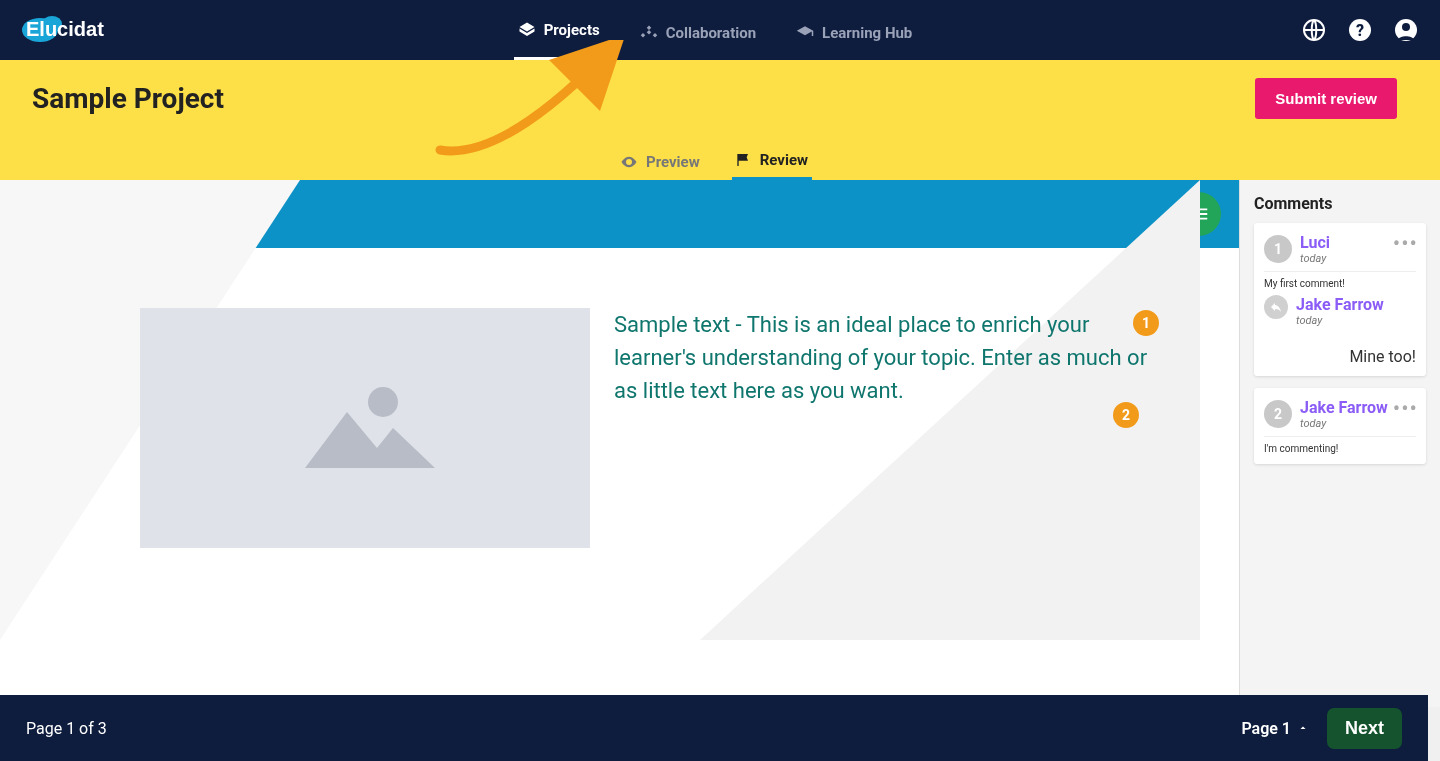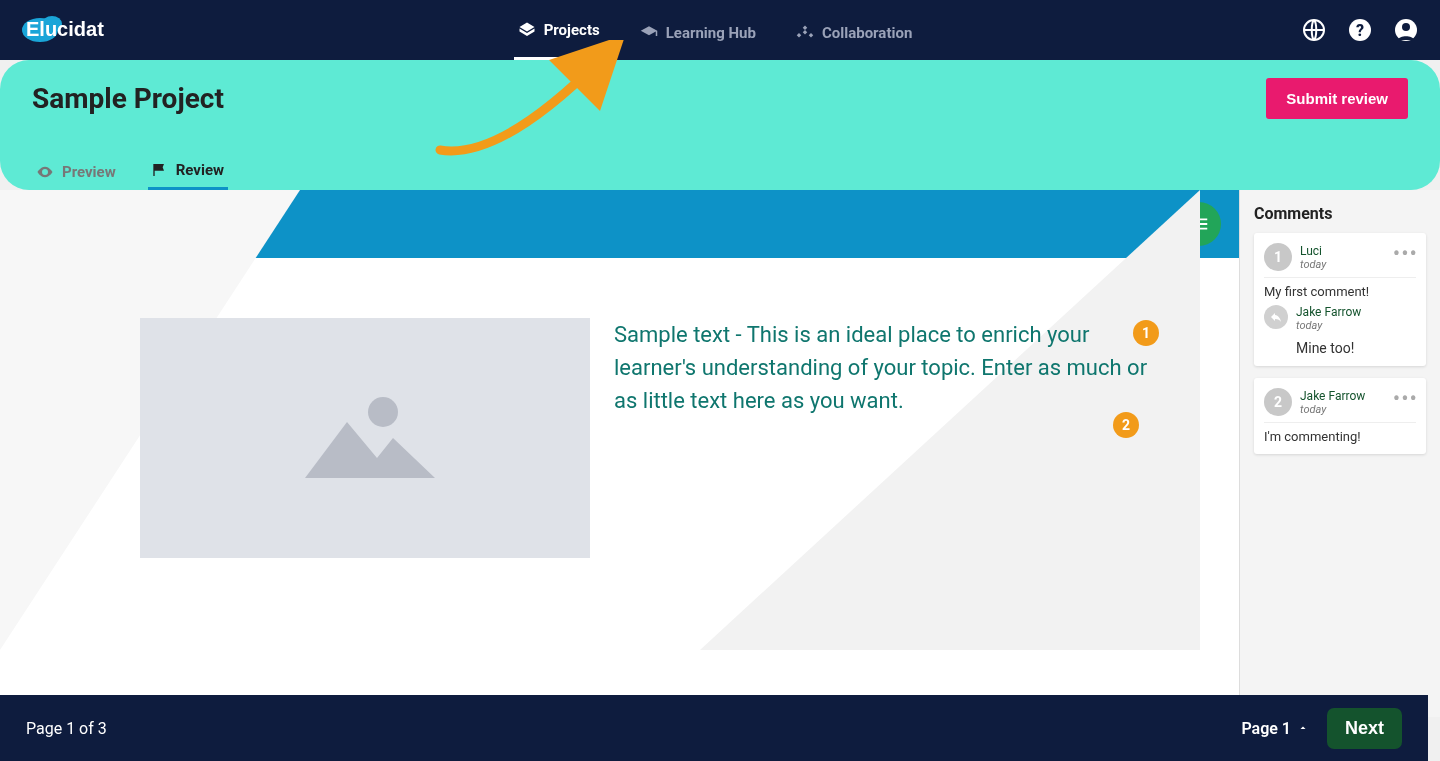--- a/index.html
+++ b/index.html
@@ -21,33 +21,32 @@
     color: #fff;
   }
   .logo { height: 40px; display:flex; align-items:center; }
   .nav-center { flex: 1; display:flex; justify-content:center; gap:32px; align-items:flex-end; height:100%;}
   .nav-item { display:flex; align-items:center; gap:8px; color:#9aa2b8; font-weight:700; font-size:15px; padding:18px 4px; cursor:pointer; }
   .nav-item.active { color:#fff; border-bottom:3px solid #fff; }
   .nav-right { display:flex; gap:18px; align-items:center; }
   .icon-btn { width:28px; height:28px; display:flex; align-items:center; justify-content:center; cursor:pointer; }
   
   .subhead {
-    background:#5eead4;
+    background:#fde047;
     padding: 22px 44px 0 32px;
     position:relative;
-    border-radius:29px;
   }
   .project-title { font-size:28px; font-weight:700; color:#222; }
   .submit-btn {
-    position:absolute; top:18px; right:32px;
+    position:absolute; top:18px; right:43px;
     background:#e91a6e; color:#fff; border:none;
     padding:12px 20px; font-weight:700; font-size:15px;
     border-radius:3px; cursor:pointer;
   }
-  .tabrow { display:flex; justify-content:flex-start; gap:28px; margin-top:38px; }
+  .tabrow { display:flex; justify-content:center; gap:28px; margin-top:28px; }
   .tab-item { display:flex; align-items:center; gap:8px; font-weight:700; font-size:15px; color:#777; padding:8px 4px; cursor:pointer; }
   .tab-item.active { color:#222; border-bottom:3px solid #0d92c7;}
   
   .main { display:flex; height: calc(761px - 60px - 108px - 66px); }
   .content-col { flex:1; background:#fff; position:relative; overflow:hidden; }
   .page-banner { background:#0d92c7; color:#fff; padding:12px 18px; display:flex; justify-content:space-between; align-items:center; }
   .page-banner h1 { font-size:30px; font-weight:800; }
   .hamburger { background:#22a559; width:44px; height:44px; border-radius:50%; display:flex; align-items:center; justify-content:center; cursor:pointer; }
   .content-body { padding:60px 90px 40px 140px; position:relative; display:flex; gap:24px; }
   .placeholder-img { width:450px; height:240px; background:#dfe2e8; display:flex; align-items:center; justify-content:center; }
@@ -56,29 +55,29 @@
   .marker.m1 { top:62px; right:80px; }
   .marker.m2 { top:154px; right:100px; }
   .diag-bg { position:absolute; inset:0; pointer-events:none; }
   
   .comments-col { width:201px; background:#f4f4f4; border-left:1px solid #ddd; padding:14px; overflow-y:auto; }
   .comments-col h3 { font-size:16px; font-weight:700; color:#222; margin-bottom:10px; }
   .comment-card { background:#fff; border-radius:3px; padding:10px; margin-bottom:12px; box-shadow:0 1px 3px rgba(0,0,0,.12); position:relative; }
   .c-head { display:flex; align-items:center; gap:8px; border-bottom:1px solid #eee; padding-bottom:6px; margin-bottom:6px;}
   .c-badge { width:28px; height:28px; border-radius:50%; background:#c8c8c8; color:#fff; font-weight:700; display:flex; align-items:center; justify-content:center; font-size:14px; flex-shrink:0;}
   .c-meta { display:flex; flex-direction:column; }
-  .c-name { color:#14532d; font-weight:400; font-size:12px; }
+  .c-name { color:#8b5cf6; font-weight:700; font-size:16px; }
   .c-time { font-style:italic; font-size:11px; color:#777; }
-  .c-body { font-size:13px; color:#333; }
+  .c-body { font-size:10px; color:#333; }
   .c-more { position:absolute; top:8px; right:8px; color:#aaa; cursor:pointer; font-size:22px; letter-spacing:1px; }
   .reply { display:flex; gap:8px; margin-top:6px; }
   .reply .c-badge { width:24px; height:24px; background:#d0d0d0; font-size:12px;}
   .reply-col { flex:1; }
   .reply-head { display:flex; justify-content:space-between; align-items:flex-start;}
-  .reply-text { font-size:14px; color:#333; margin-top:8px; margin-left:32px; }
+  .reply-text { font-size:16px; color:#333; margin-top:20px; margin-left:32px;text-align:right; }
   
   .footer {
     position:absolute; bottom:0; left:0; right:12px;
     height:66px; background:#0e1c3e; color:#fff;
     display:flex; align-items:center; justify-content:space-between; padding:0 26px;
   }
   .footer-left { font-size:16px; }
   .footer-right { display:flex; align-items:center; gap:18px; }
   .page-drop { display:flex; align-items:center; gap:6px; font-weight:600; cursor:pointer; }
   .next-btn { background:#14532d; border:none; color:#fff; font-weight:700; padding:10px 18px; border-radius:7px; cursor:pointer; font-size:18px;}
@@ -98,29 +97,29 @@
   </div>
   <div class="nav-center">
     <div class="nav-item active">
       <svg width="18" height="18" viewBox="0 0 24 24" fill="#fff">
           <path d="M12 2L2 8l10 6 10-6-10-6zm0 14L2 10v4l10 6 10-6v-4l-10 6z"></path>
         </svg>
       <span>Projects</span>
     </div>
     <div class="nav-item">
       <svg width="18" height="18" viewBox="0 0 24 24" fill="#9aa2b8">
-          <path d="M12 3L1 9l11 6 9-5v6h2V9L12 3z"></path>
-        </svg>
-      <span>Learning Hub</span>
+          <path d="M12 2l3 3-3 3 3 3-3 3-3-3 3-3-3-3 3-3zM4 12l3 3-3 3-3-3 3-3zm16 0l3 3-3 3-3-3 3-3z"></path>
+        </svg>
+      <span>Collaboration</span>
     </div>
     <div class="nav-item">
       <svg width="18" height="18" viewBox="0 0 24 24" fill="#9aa2b8">
-          <path d="M12 2l3 3-3 3 3 3-3 3-3-3 3-3-3-3 3-3zM4 12l3 3-3 3-3-3 3-3zm16 0l3 3-3 3-3-3 3-3z"></path>
-        </svg>
-      <span>Collaboration</span>
+          <path d="M12 3L1 9l11 6 9-5v6h2V9L12 3z"></path>
+        </svg>
+      <span>Learning Hub</span>
     </div>
   </div>
   <div class="nav-right">
     <div class="icon-btn">
       <svg width="24" height="24" viewBox="0 0 24 24" fill="#fff">
           <circle cx="12" cy="12" r="10" stroke="#fff" stroke-width="2" fill="none"></circle>
           <path d="M2 12h20M12 2c3 3 3 17 0 20M12 2c-3 3-3 17 0 20" stroke="#fff" stroke-width="2" fill="none"></path>
         </svg>
     </div>
     <div class="icon-btn">

